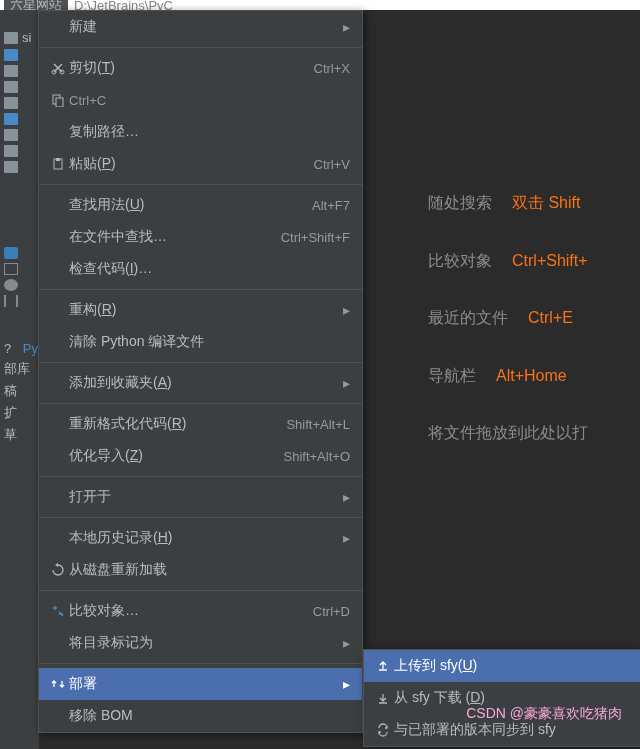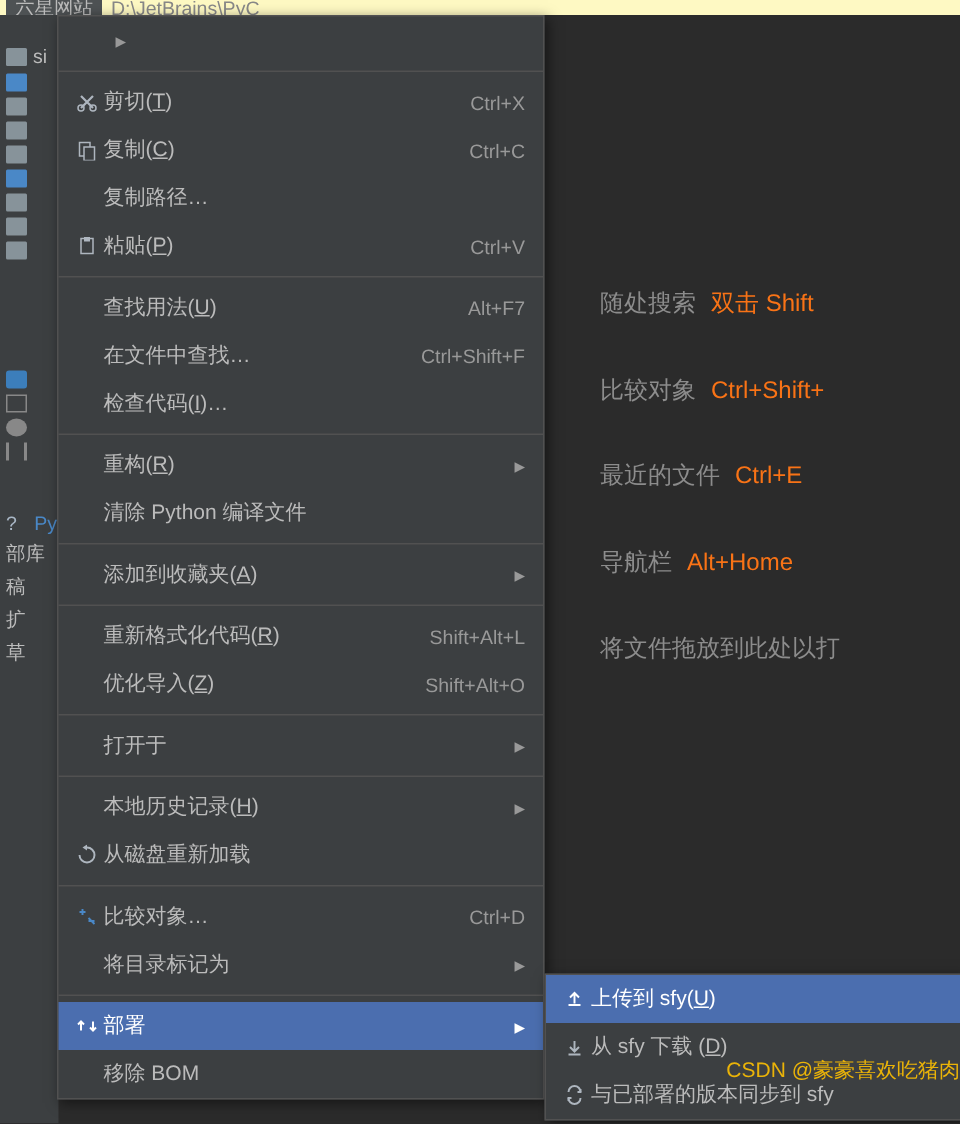--- a/index.html
+++ b/index.html
@@ -1,40 +1,40 @@
 <!DOCTYPE html>
 <html><head>
 <meta charset="utf-8">
 <style>
 * { margin: 0; padding: 0; box-sizing: border-box; font-family: "Microsoft YaHei", sans-serif; }
 body { background: #2b2b2b; width: 640px; height: 749px; overflow: hidden; position: relative; color: #bbbbbb; }
-.tab-bar { height: 10px; background: #fef9c3; display: flex; align-items: center; padding: 0 4px; font-size: 13px; }
+.tab-bar { height: 10px; background: #ffffff; display: flex; align-items: center; padding: 0 4px; font-size: 13px; }
 .tab-bar span { white-space: nowrap; overflow: hidden; }
 .project-panel { position: absolute; left: 0; top: 10px; width: 40px; height: 739px; background: #3c3f41; border-right: 1px solid #2b2b2b; }
 .project-item { display: flex; align-items: center; gap: 4px; padding: 2px 4px; font-size: 13px; color: #bbbbbb; white-space: nowrap; overflow: hidden; }
 .project-item .ico { width: 14px; height: 12px; flex: 0 0 14px; }
 .folder { background: #87939a; border-radius: 1px; }
 .folder-blue { background: #4a88c7; border-radius: 1px; }
 .editor-hints { position: absolute; left: 400px; top: 190px; font-size: 16px; line-height: 1.6; }
-.editor-hints .row { display: flex; gap: 10px; margin-bottom: 32px; white-space: nowrap; }
+.editor-hints .row { display: flex; gap: 20px; margin-bottom: 32px; white-space: nowrap; margin-left: 28px; }
 .editor-hints .label { color: #8c8c8c; }
 .editor-hints .shortcut { color: #f97316; }
 .context-menu { position: absolute; left: 38px; top: 10px; width: 325px; background: #3c3f41; border: 1px solid #515151; box-shadow: 2px 2px 8px rgba(0,0,0,0.5); font-size: 14px; }
 .submenu { position: absolute; left: 363px; top: 649px; width: 280px; background: #3c3f41; border: 1px solid #515151; box-shadow: 2px 2px 8px rgba(0,0,0,0.5); font-size: 14px; }
 .menu-item { display: flex; align-items: center; height: 32px; padding: 0 12px 0 8px; color: #bbbbbb; cursor: default; }
 .menu-item.sel { background: #4b6eaf; color: #ffffff; }
 .menu-item .micon { width: 22px; flex: 0 0 22px; display: flex; align-items: center; justify-content: center; }
 .menu-item .mlabel { flex: 1; white-space: nowrap; }
 .menu-item .mlabel u { text-decoration: underline; }
 .menu-item .short { color: #999; font-size: 13px; }
 .menu-item .arrow { margin-left: 8px; color: #999; }
 .menu-item.sel .arrow { color: #fff; }
 .sep { height: 1px; background: #515151; margin: 4px 0; }
 svg { display: block; }
-.watermark { position: absolute; right: 0; bottom: 26px; color: #eab308; font-size: 14px; white-space: nowrap; }
+.watermark { position: absolute; right: 18px; bottom: 26px; color: #f9a8d4; font-size: 14px; white-space: nowrap; }
 </style>
 </head>
 <body>
 
 <div class="tab-bar">
   <span style="background:#4e5254;padding:1px 6px;border-radius:3px;">六星网站</span>
   <span style="margin-left:6px;color:#888;">D:\JetBrains\PyC</span>
 </div>
 
 <div class="project-panel">
@@ -113,20 +113,21 @@
       <span class="shortcut">Alt+Home</span>
     </div>
   <div class="row">
       <span class="label">将文件拖放到此处以打</span>
     </div>
 </div>
 
 <div class="context-menu">
   <div class="menu-item">
       <span class="micon"></span>
+      <span class="mlabel">新建</span>
       <span class="arrow">▸</span>
     </div>
   <div class="sep"></div>
   <div class="menu-item">
       <span class="micon">
         <svg width="14" height="14" viewBox="0 0 14 14">
           <path d="M3 3 L11 11 M11 3 L3 11" stroke="#aeb6bf" stroke-width="1.5"></path>
           <circle cx="3" cy="11" r="2" fill="none" stroke="#aeb6bf"></circle>
           <circle cx="11" cy="11" r="2" fill="none" stroke="#aeb6bf"></circle>
         </svg>
@@ -134,21 +135,20 @@
       <span class="mlabel">剪切(<u>T</u>)</span>
       <span class="short">Ctrl+X</span>
     </div>
   <div class="menu-item">
       <span class="micon">
         <svg width="14" height="14" viewBox="0 0 14 14">
           <rect x="2" y="2" width="7" height="9" fill="none" stroke="#aeb6bf"></rect>
           <rect x="5" y="5" width="7" height="9" fill="#3c3f41" stroke="#aeb6bf"></rect>
         </svg>
       </span>
-      <span class="mlabel">复制(<u>C</u>)</span>
       <span class="short">Ctrl+C</span>
     </div>
   <div class="menu-item">
       <span class="micon"></span>
       <span class="mlabel">复制路径…</span>
     </div>
   <div class="menu-item">
       <span class="micon">
         <svg width="14" height="14" viewBox="0 0 14 14">
           <rect x="3" y="2" width="8" height="10" fill="none" stroke="#aeb6bf"></rect>

